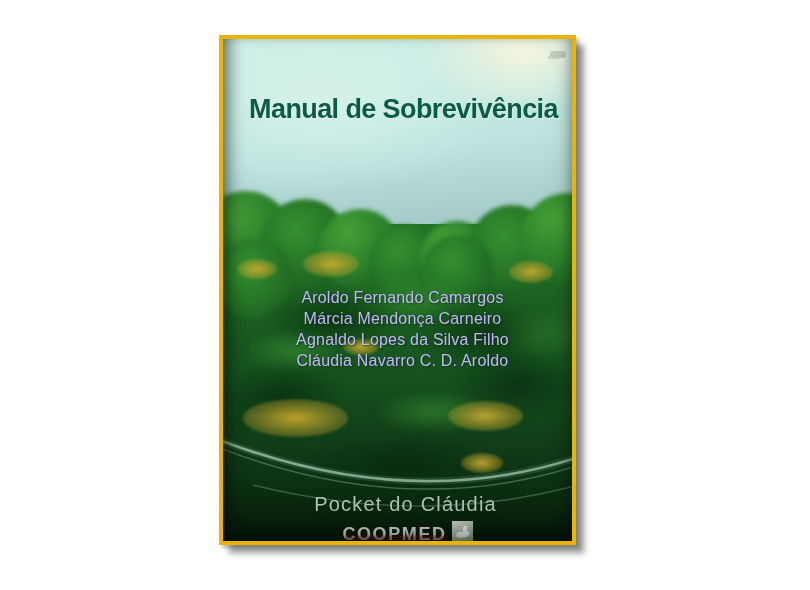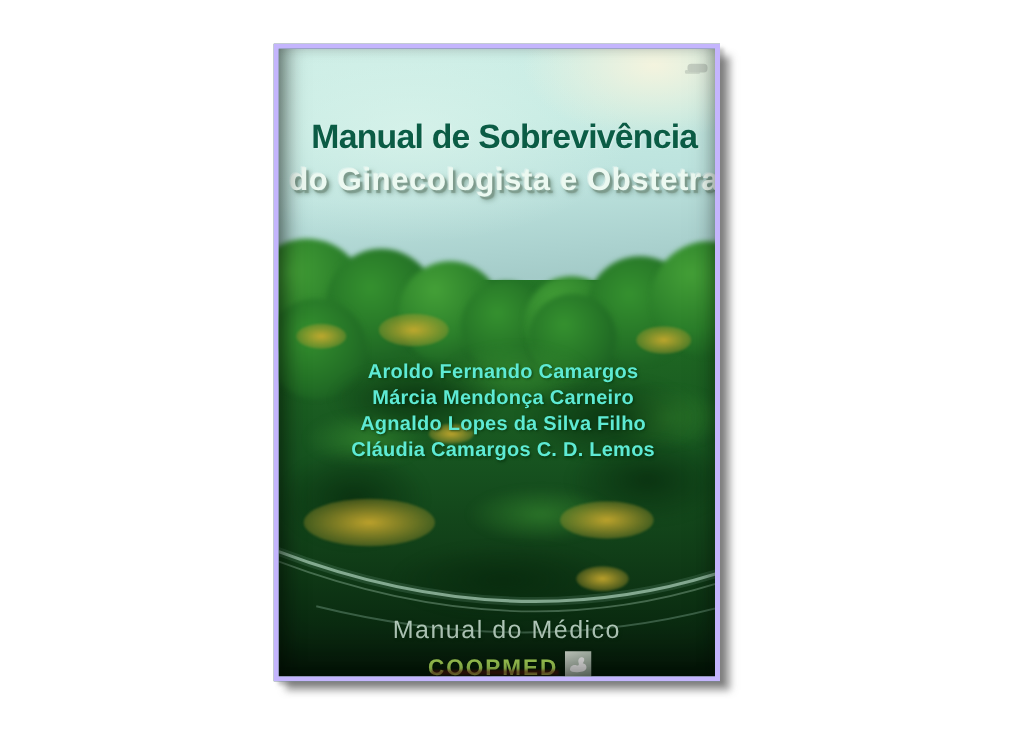--- a/index.html
+++ b/index.html
@@ -1,19 +1,19 @@
 <!DOCTYPE html>
 <html><head>
 <meta charset="utf-8">
 <style>
   html,body{margin:0;padding:0;background:#ffffff;}
   .stage{position:relative;width:810px;height:590px;background:#ffffff;overflow:hidden;
          font-family:"Liberation Sans", sans-serif;}
   .book{position:absolute;left:219px;top:35px;width:349px;height:502px;
-        border:4px solid #c4b5fd;overflow:hidden;background:#17551d;
+        border:4px solid #eab308;overflow:hidden;background:#17551d;
         box-shadow:9px 9px 6px -1px rgba(70,70,70,0.55), 3px 3px 3px rgba(95,95,95,0.35);}
   .sky{position:absolute;left:0;top:0;width:100%;height:218px;
        background:
          radial-gradient(150px 85px at 86% 6%, rgba(246,244,222,0.95), rgba(246,244,222,0) 70%),
          radial-gradient(240px 120px at 30% 30%, rgba(224,246,238,0.6), rgba(224,246,238,0) 75%),
          linear-gradient(175deg,#cdeee6 0%, #c4eae2 30%, #bde3de 50%, #abd2cf 72%, #9cc4c1 90%, #95bcba 100%);}
   .scuff{position:absolute;left:327px;top:12px;width:16px;height:7px;border-radius:3px;
          background:rgba(165,175,165,0.55);box-shadow:-4px 3px 0 -2px rgba(165,175,165,0.45);}
   .cover-title{position:absolute;left:6px;top:57px;width:100%;text-align:center;
          font-size:27px;line-height:1;font-weight:700;letter-spacing:-0.6px;color:#0b5c45;
@@ -27,28 +27,28 @@
   .cb.v1{background:radial-gradient(circle at 35% 28%, #44a037 0%, #2b7f2a 50%, #1c6122 80%, #175420 100%);}
   .cb.v2{background:radial-gradient(circle at 40% 35%, #35912f 0%, #247226 55%, #175420 100%);}
   .dk{position:absolute;border-radius:50%;filter:blur(3px);
       background:radial-gradient(ellipse at center, rgba(6,40,12,0.7) 0%, rgba(6,40,12,0) 70%);}
   .lt{position:absolute;border-radius:50%;filter:blur(3px);
       background:radial-gradient(ellipse at center, rgba(62,152,52,0.55) 0%, rgba(62,152,52,0) 70%);}
   .yw{position:absolute;border-radius:50%;filter:blur(1px);
       background:radial-gradient(ellipse at center, rgba(206,172,46,0.9) 0%, rgba(192,162,46,0.45) 55%, rgba(192,162,46,0) 100%);}
   .arcs{position:absolute;left:0;top:0;width:349px;height:502px;pointer-events:none;}
   .authors{position:absolute;left:0;top:248px;width:100%;text-align:center;
-        transform:translateX(5px);font-size:16px;line-height:21px;font-weight:700;
-        letter-spacing:0.2px;color:#5eead4;text-shadow:1px 1px 2px rgba(0,45,10,0.65);}
+        transform:translateX(5px);font-size:16px;line-height:21px;font-weight:400;
+        letter-spacing:0.2px;color:#c4b5fd;text-shadow:1px 1px 2px rgba(0,45,10,0.65);}
   .series{position:absolute;left:0;top:455px;width:100%;text-align:center;
         transform:translateX(8px);font-size:20px;line-height:1;font-weight:400;
         letter-spacing:1.2px;color:#b2c9ba;text-shadow:1px 1px 2px rgba(0,40,10,0.55);}
   .pubrow{position:absolute;left:0;top:486px;width:100%;display:flex;justify-content:center;
         align-items:flex-start;gap:5px;transform:translateX(10px);}
-  .pubname{font-size:18px;line-height:1;font-weight:700;letter-spacing:1.6px;color:#bef264;
+  .pubname{font-size:18px;line-height:1;font-weight:700;letter-spacing:1.6px;color:#e5e5e5;
         text-shadow:1px 1px 1px rgba(0,30,5,0.65);}
   .swanbox{width:21px;height:21px;margin-top:-4px;flex:0 0 auto;
         background:linear-gradient(140deg,#dde5da 0%, #b6c5b6 55%, #97ab9b 100%);
         box-shadow:0 0 2px rgba(20,40,25,0.7);}
   .redsmudge{position:absolute;left:122px;top:497px;width:102px;height:4px;
         background:rgba(125,25,20,0.5);filter:blur(1px);}
   .vignette{position:absolute;left:0;top:0;right:0;bottom:0;pointer-events:none;
         box-shadow:inset 12px 0 16px -8px rgba(0,10,0,0.55),
                    inset -8px 0 14px -8px rgba(0,10,0,0.4),
                    inset 0 -26px 34px -14px rgba(0,0,0,0.5),
@@ -93,30 +93,29 @@
     <div class="yw" style="left:120px;top:300px;width:36px;height:16px;"></div>
 
     <svg class="arcs" viewBox="0 0 349 502">
       <path d="M -6 400 Q 185 474 356 418" fill="none" stroke="rgba(160,210,185,0.15)" stroke-width="7"></path>
       <path d="M -6 400 Q 185 474 356 418" fill="none" stroke="rgba(195,232,210,0.6)" stroke-width="2.5"></path>
       <path d="M -6 408 Q 185 482 356 426" fill="none" stroke="rgba(195,232,210,0.3)" stroke-width="1.5"></path>
       <path d="M 30 446 Q 200 488 356 446" fill="none" stroke="rgba(180,222,200,0.28)" stroke-width="1.5"></path>
     </svg>
 
     <div class="cover-title">Manual de Sobrevivência</div>
-    <div class="cover-subtitle">do Ginecologista e Obstetra</div>
 
     <div class="authors">
       <div>Aroldo Fernando Camargos</div>
       <div>Márcia Mendonça Carneiro</div>
       <div>Agnaldo Lopes da Silva Filho</div>
-      <div>Cláudia Camargos C. D. Lemos</div>
+      <div>Cláudia Navarro C. D. Aroldo</div>
     </div>
 
-    <div class="series">Manual do Médico</div>
+    <div class="series">Pocket do Cláudia</div>
 
     <div class="pubrow">
       <span class="pubname">COOPMED</span>
       <span class="swanbox">
         <svg viewBox="0 0 21 21" width="21" height="21">
           <path d="M4,15 C4,11.5 7,10.5 9.5,11.3 C10.6,11.6 11.4,10.8 10.9,9.3 C10.4,7.8 10.6,5.6 12.6,5 C14.6,4.4 15.8,5.9 15.3,7.5 L14.2,9.8 C16.2,9.8 17.6,11.6 17.1,13.6 C16.5,16.1 12.5,16.8 9,16.8 C6.5,16.8 4.4,16.2 4,15 Z" fill="#ffffff"></path>
           <path d="M12.9,6.2 L15.6,5.6 L13.6,7.4 Z" fill="#ffffff"></path>
         </svg>
       </span>
     </div>

